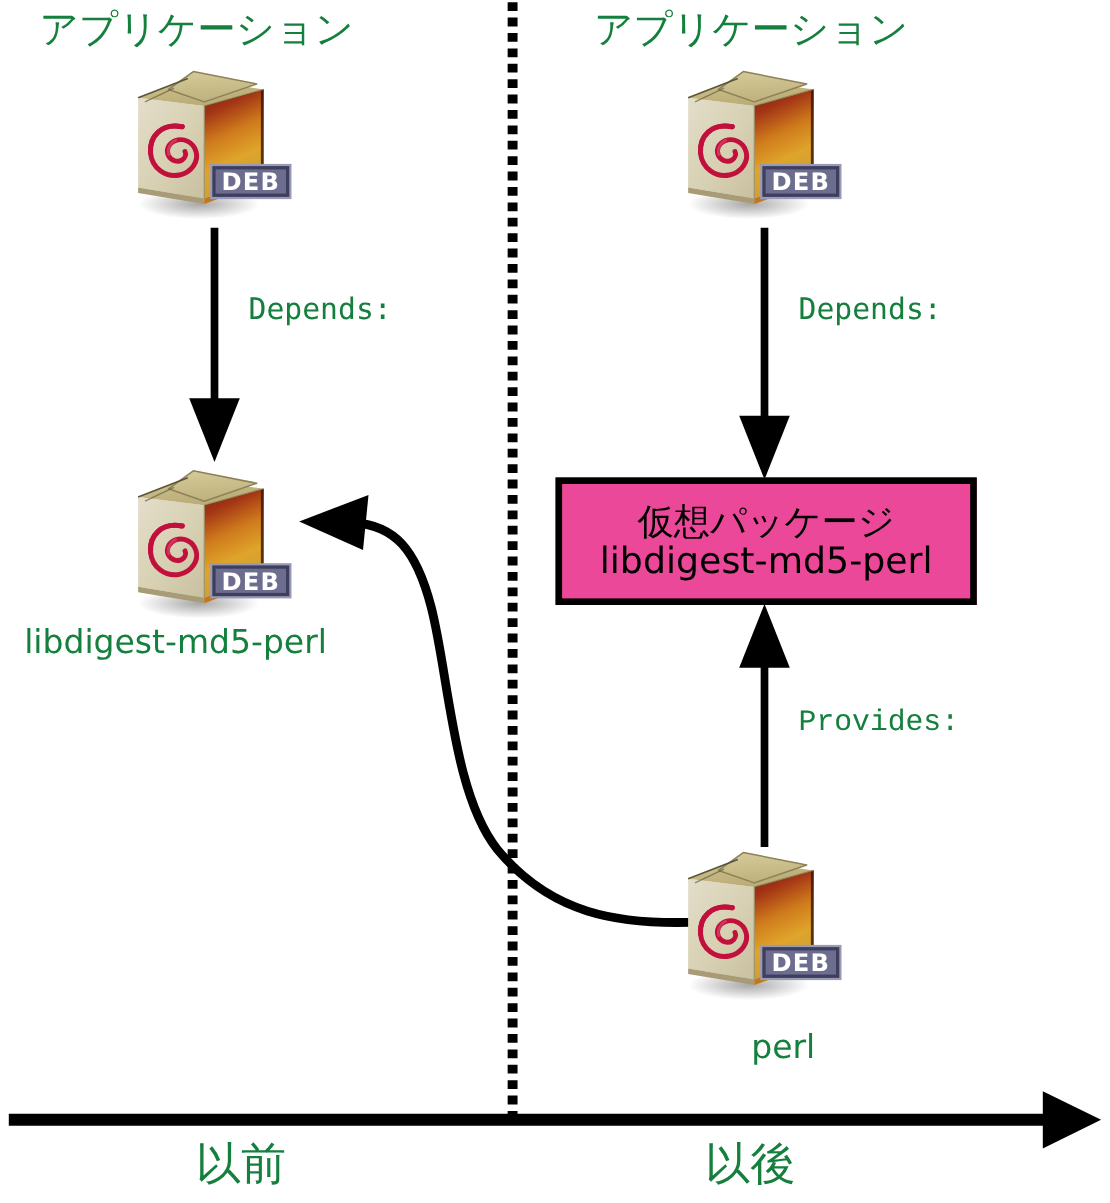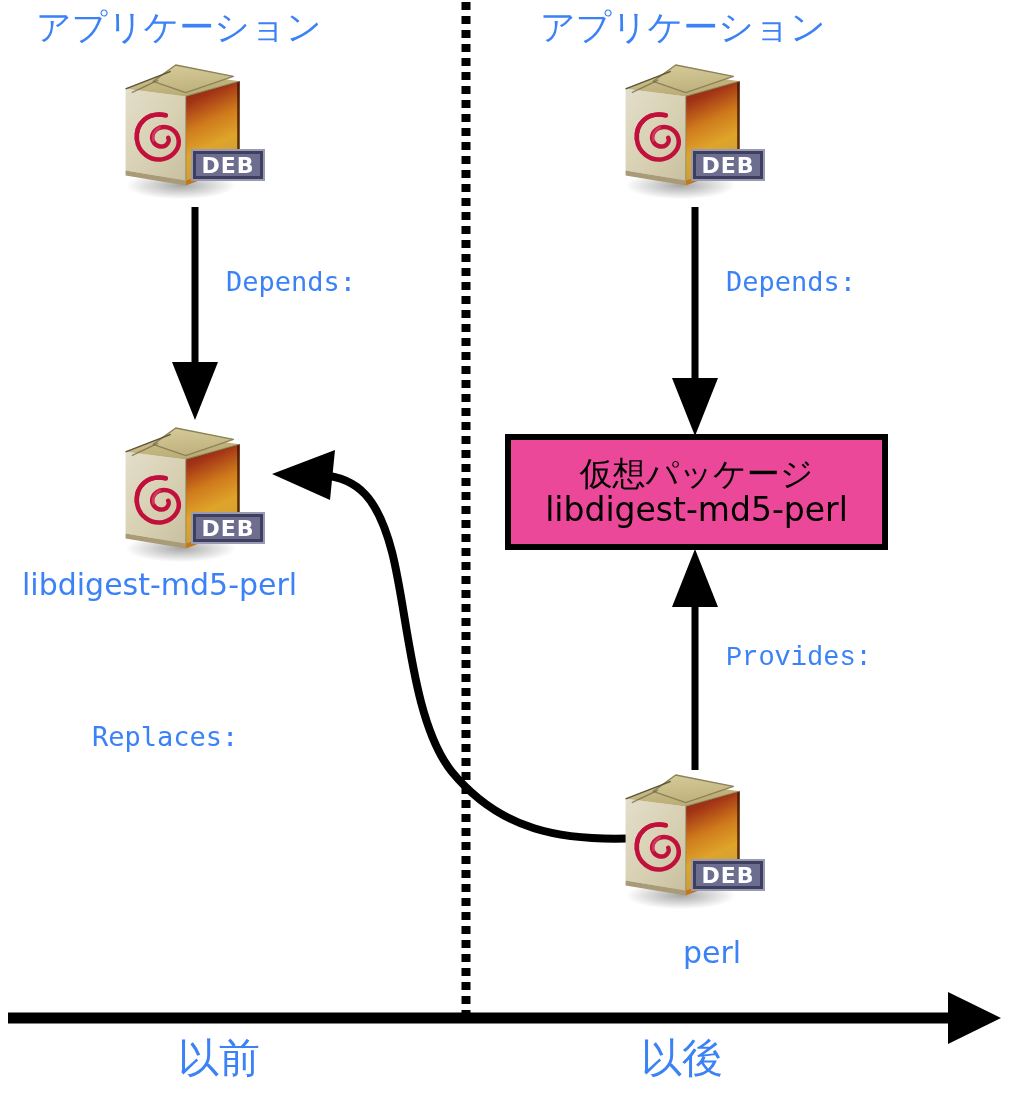--- a/index.html
+++ b/index.html
@@ -19,21 +19,21 @@
     position: absolute;
     left: 0;
     top: 0;
     width: 1009px;
     height: 1094px;
     overflow: visible;
   }
   .txt {
     position: absolute;
     white-space: nowrap;
-    color: #3b82f6;
+    color: #15803d;
     line-height: 1;
   }
   .hdr-jp {
     font-family: "DejaVu Sans", "Liberation Sans", sans-serif;
     font-size: 35px;
     letter-spacing: 0px;
   }
   .mono-label {
     font-family: "DejaVu Sans Mono", "Liberation Mono", monospace;
     font-size: 27px;
@@ -202,21 +202,20 @@
   <div class="txt hdr-jp" style="left:540px; top:10px;">アプリケーション</div>
 
   <div class="txt mono-label" style="left:226px; top:268px;">Depends:</div>
 
   <div class="txt mono-label" style="left:726px; top:268px;">Depends:</div>
 
   <div class="txt pkg-label" style="left:22px; top:570px;">libdigest-md5-perl</div>
 
   <div class="txt mono-label" style="left:726px; top:645px;font-family:Liberation Mono, monospace;">Provides:</div>
 
-  <div class="txt mono-label" style="left:92px; top:723px;">Replaces:</div>
 
 
   <div class="txt pkg-label" style="left:683px; top:938px;">perl</div>
 
   <div class="vbox" style="left:505px; top:434px; width:383px; height:116px;">
     <div class="vbox-line1">仮想パッケージ</div>
     <div class="vbox-line2">libdigest-md5-perl</div>
   </div>
 
   <div class="txt axis-label" style="left:178px; top:1038px;">以前</div>

